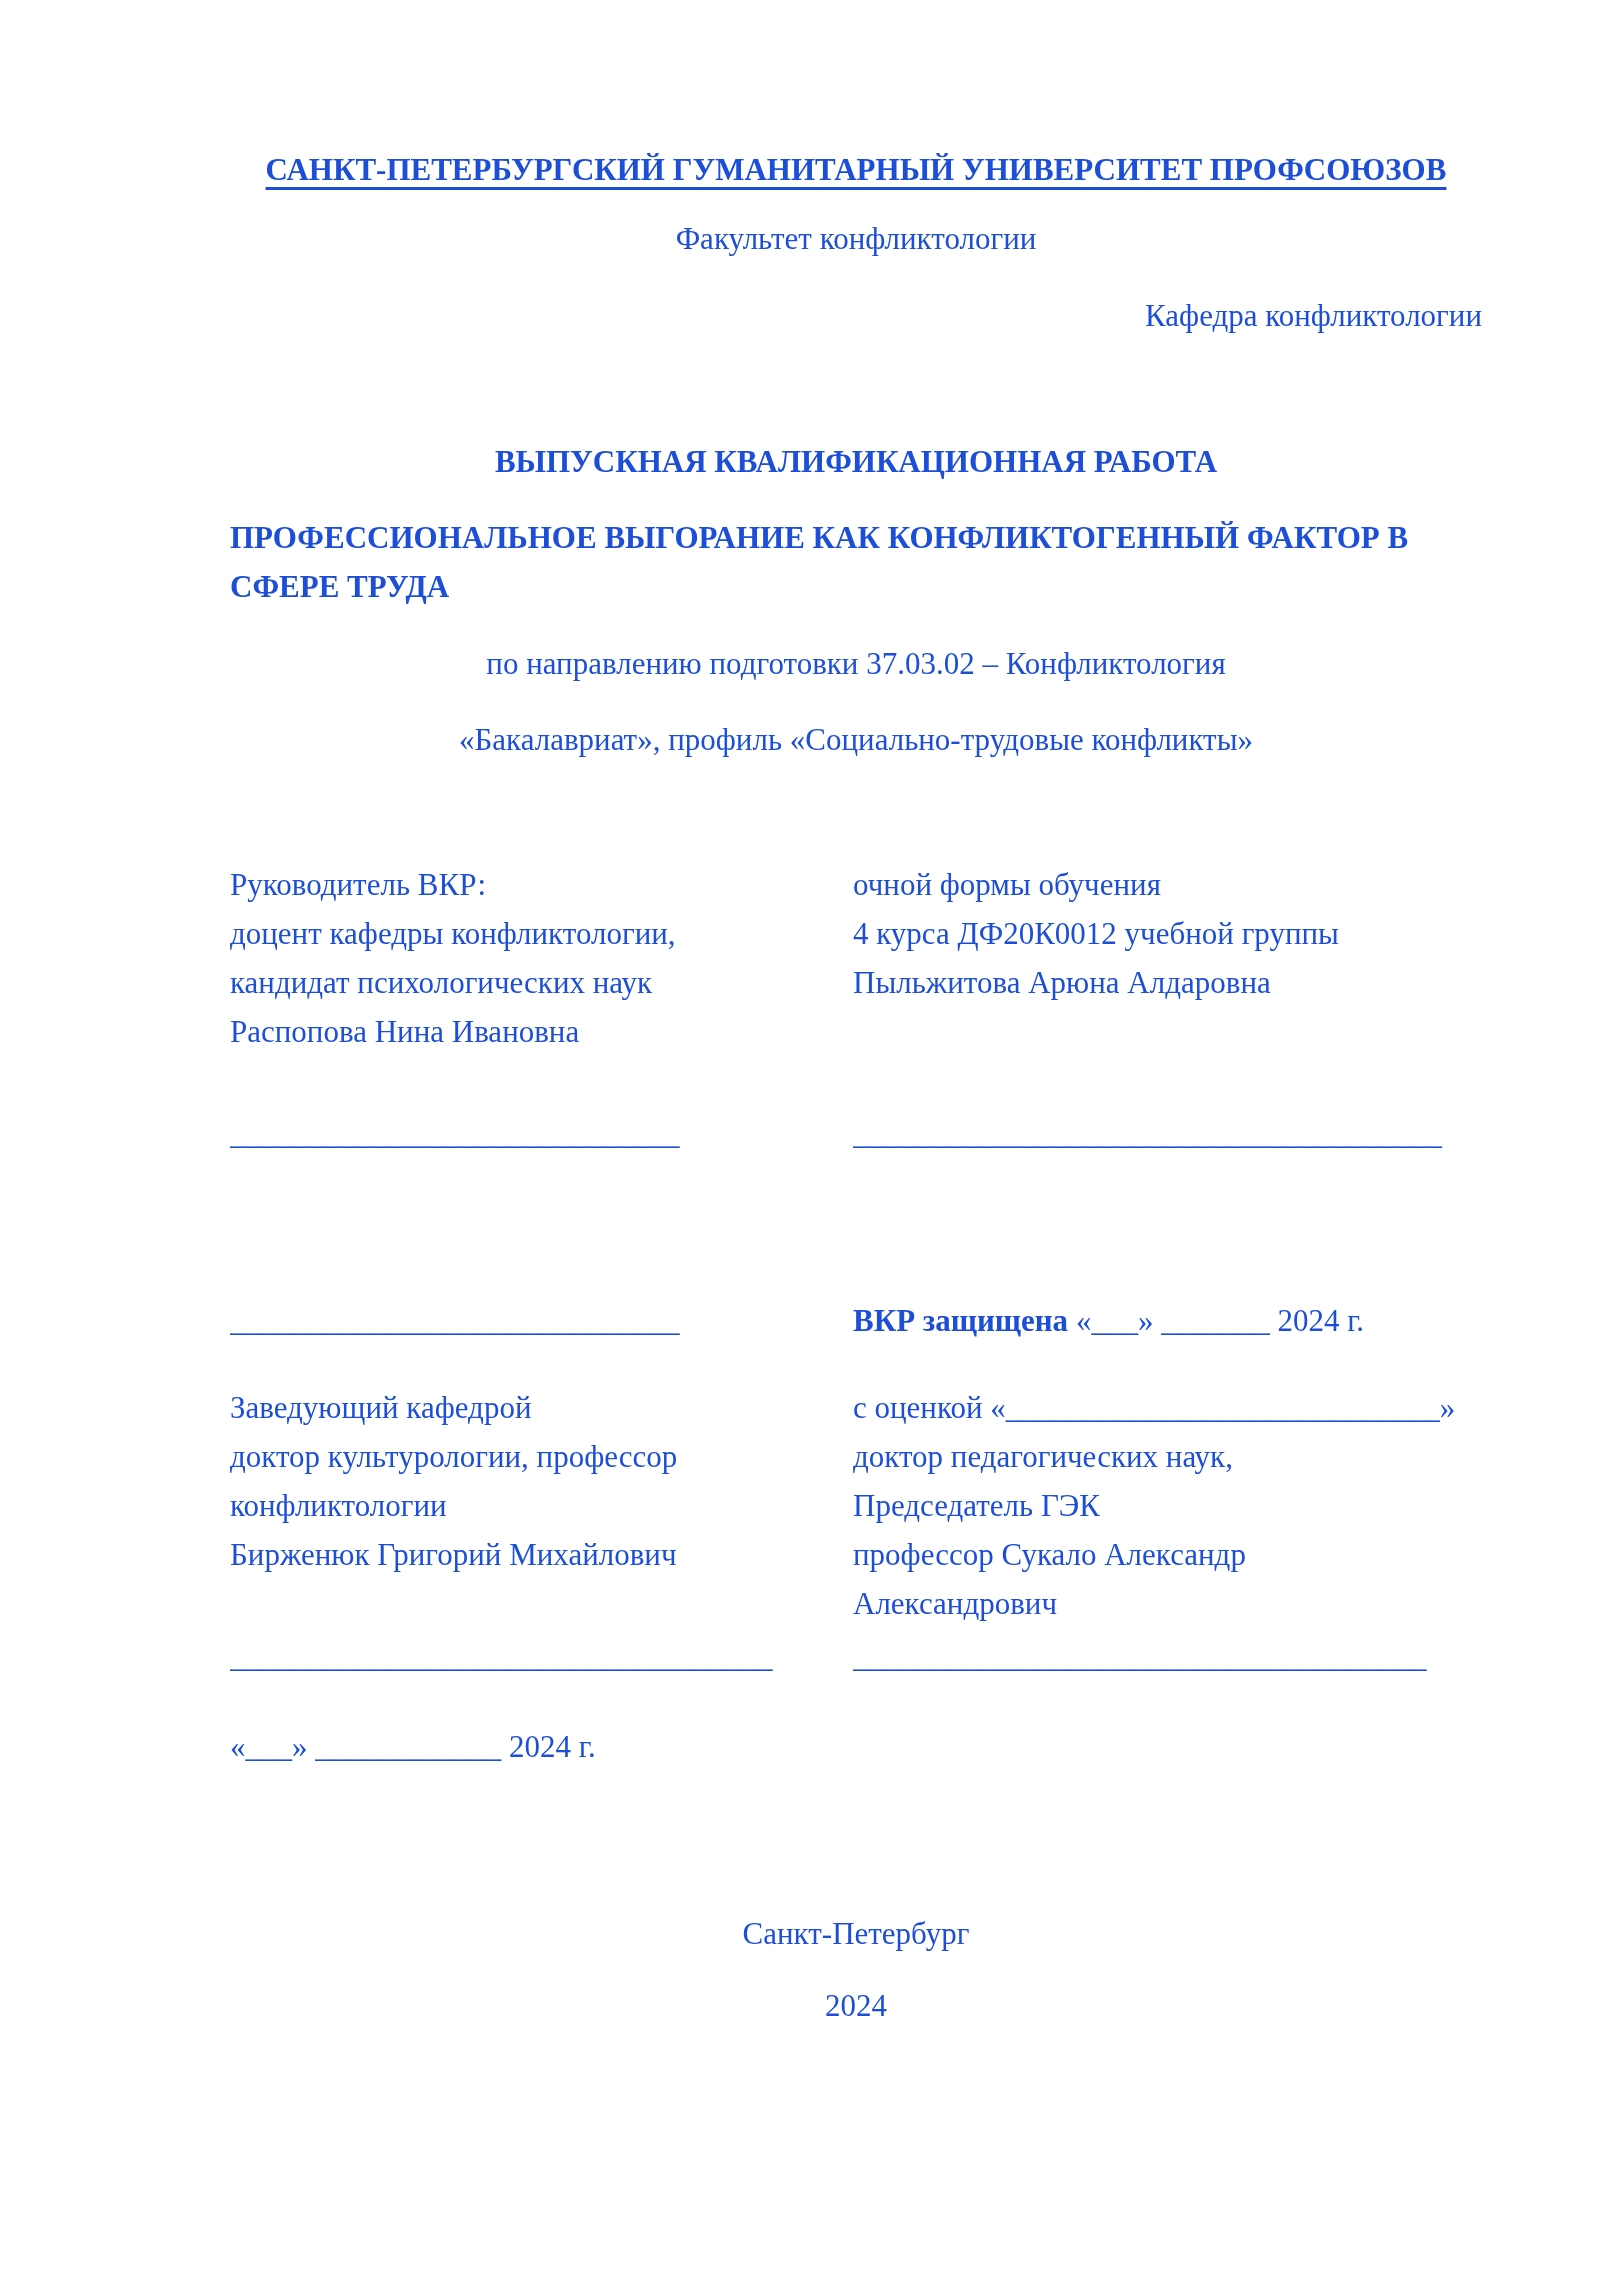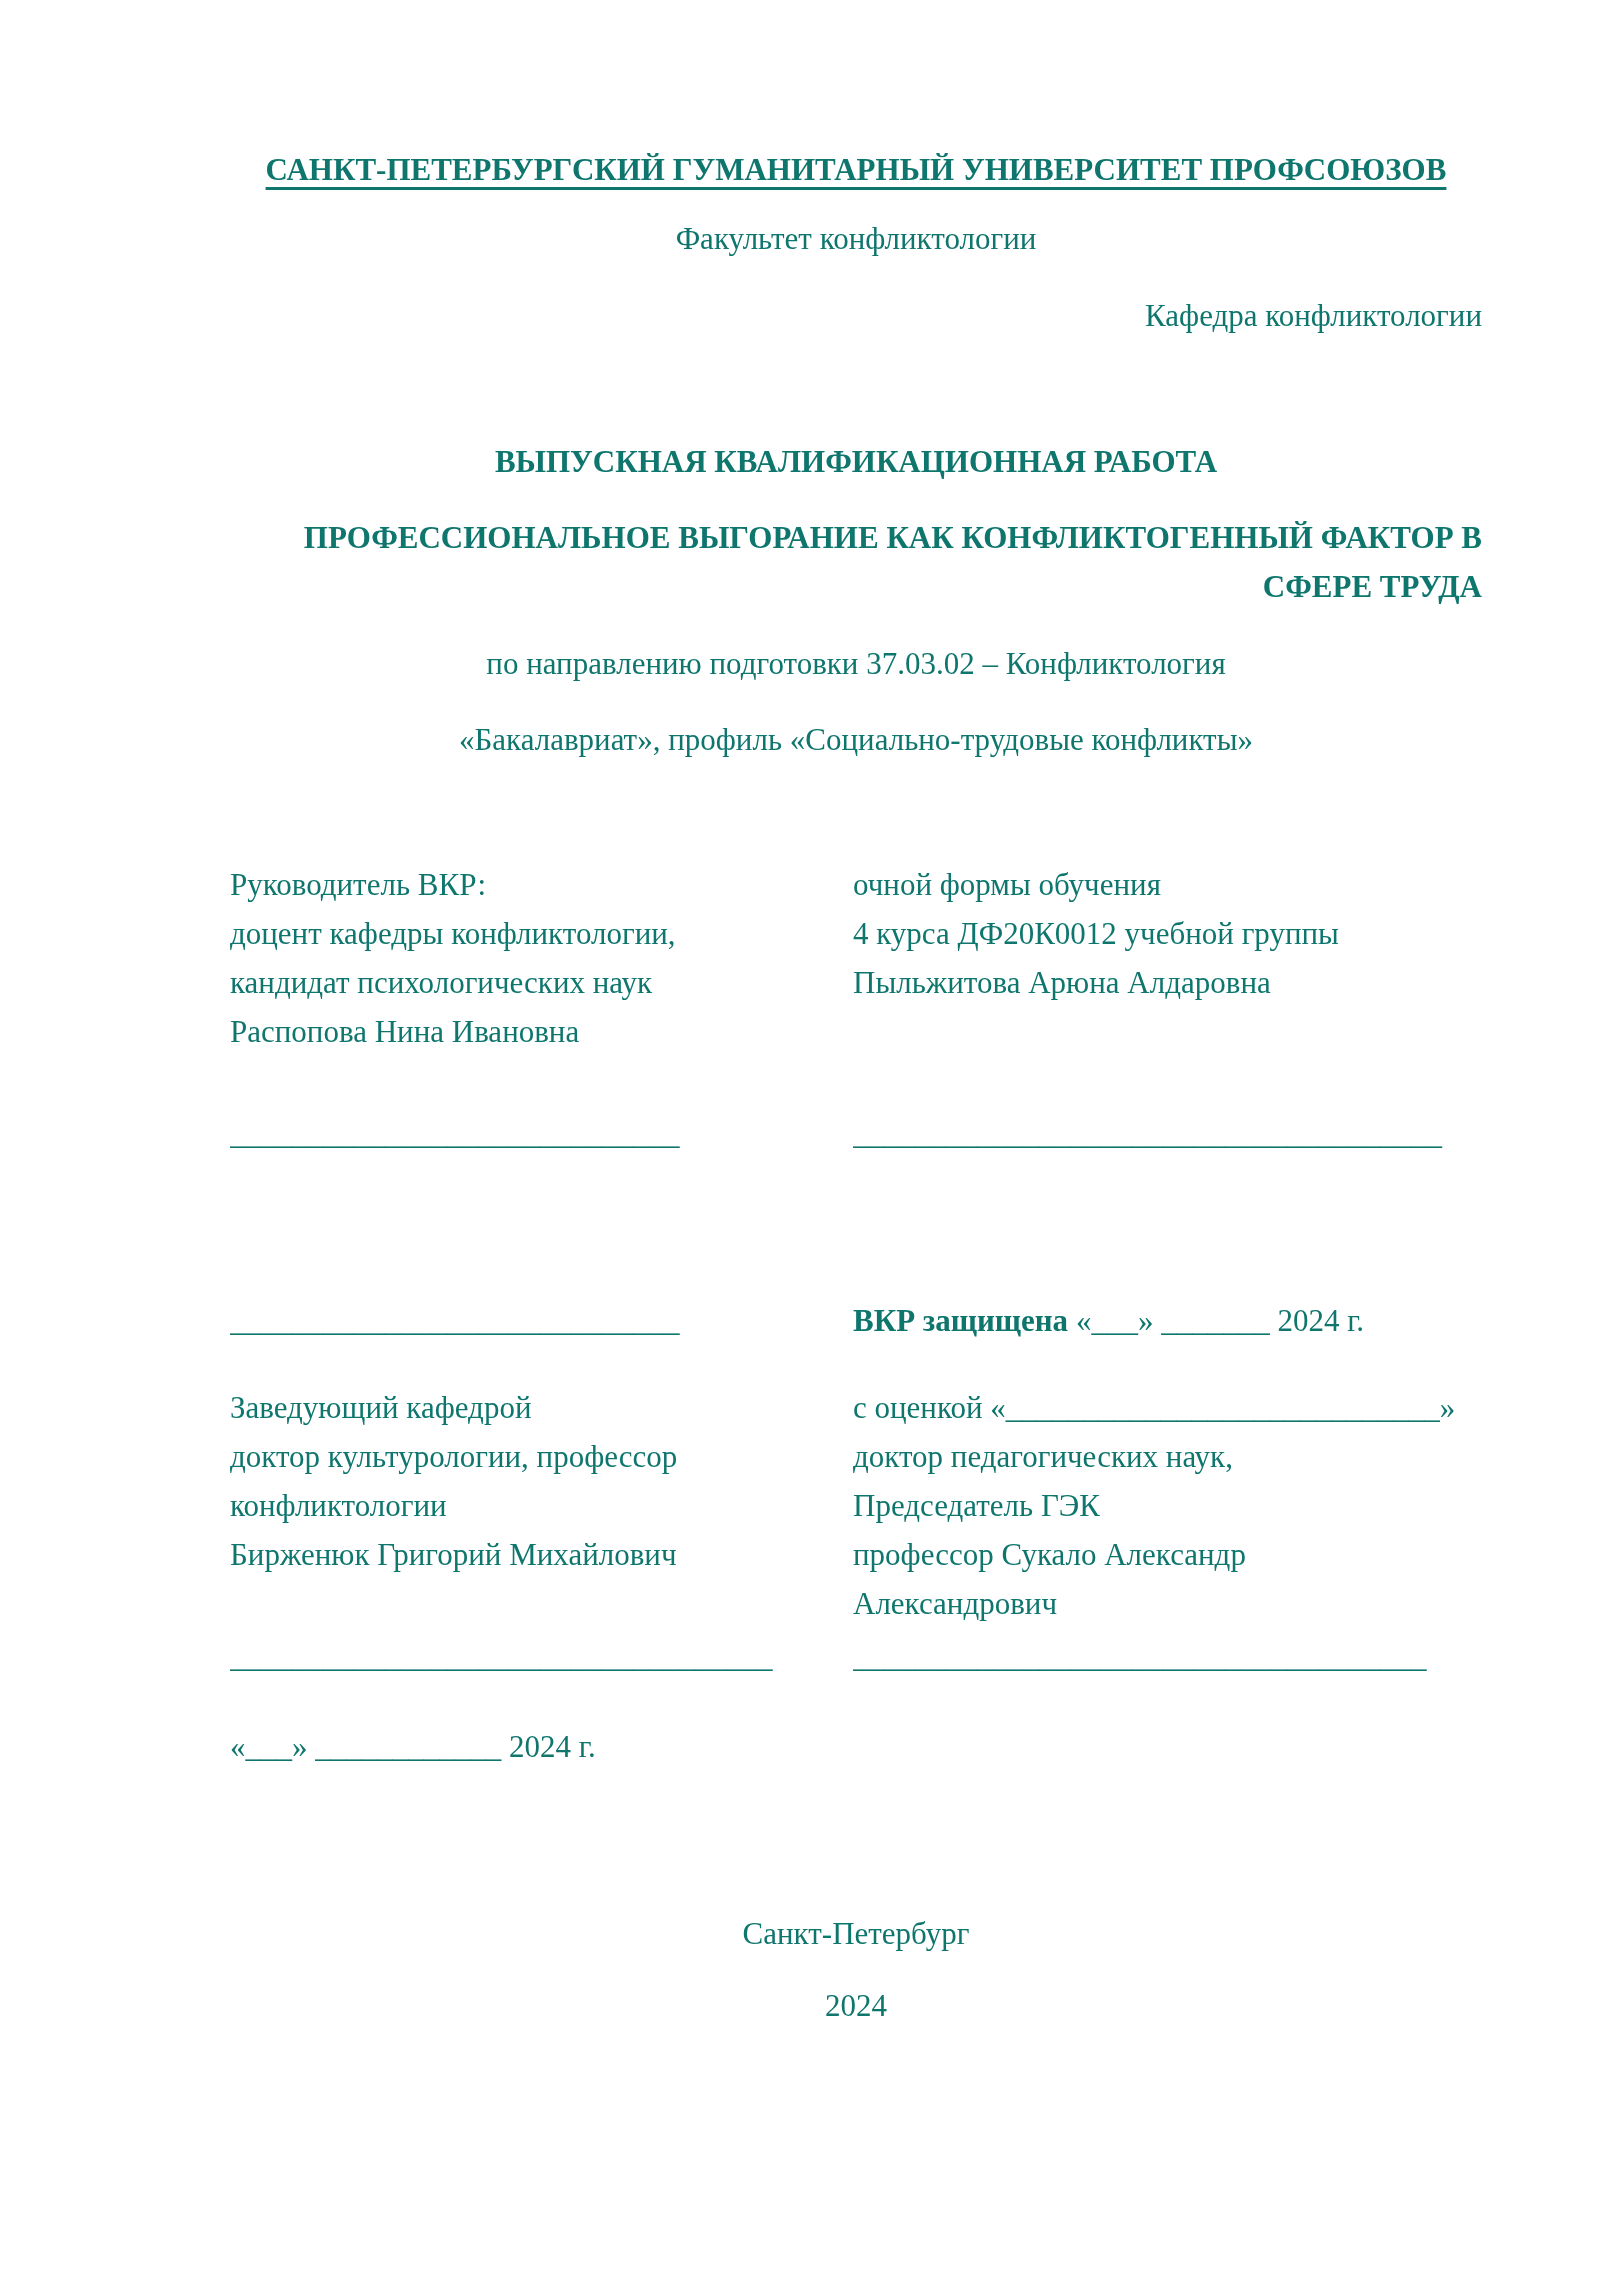--- a/index.html
+++ b/index.html
@@ -7,21 +7,21 @@
     padding: 0;
     background: #ffffff;
   }
   .page {
     position: relative;
     width: 1623px;
     height: 2295px;
     box-sizing: border-box;
     padding: 145px 141px 0 230px;
     background: #ffffff;
-    color: #0f766e;
+    color: #1d4ed8;
     font-family: "Liberation Serif", "DejaVu Serif", serif;
     font-size: 31px;
     line-height: 49px;
   }
   .bold   { font-weight: bold; }
 
   .university {
     font-weight: bold;
     text-align: center;
     text-decoration: underline;
@@ -31,21 +31,21 @@
   .faculty    { text-align: center; margin-top: 20px; }
   .department { text-align: right;  margin-top: 27.5px; }
 
   .work-type {
     font-weight: bold;
     text-align: center;
     margin-top: 97px;
   }
   .topic {
     font-weight: bold;
-    text-align: right;
+    text-align: left;
     margin-top: 27.5px;
   }
   .direction { text-align: center; margin-top: 27.5px; font-family: Liberation Serif, serif; }
   .profile   { text-align: center; margin-top: 27.5px; }
 
   .cols {
     display: grid;
     grid-template-columns: 623px 1fr;
   }
   .cols-people   { margin-top: 96px; }

